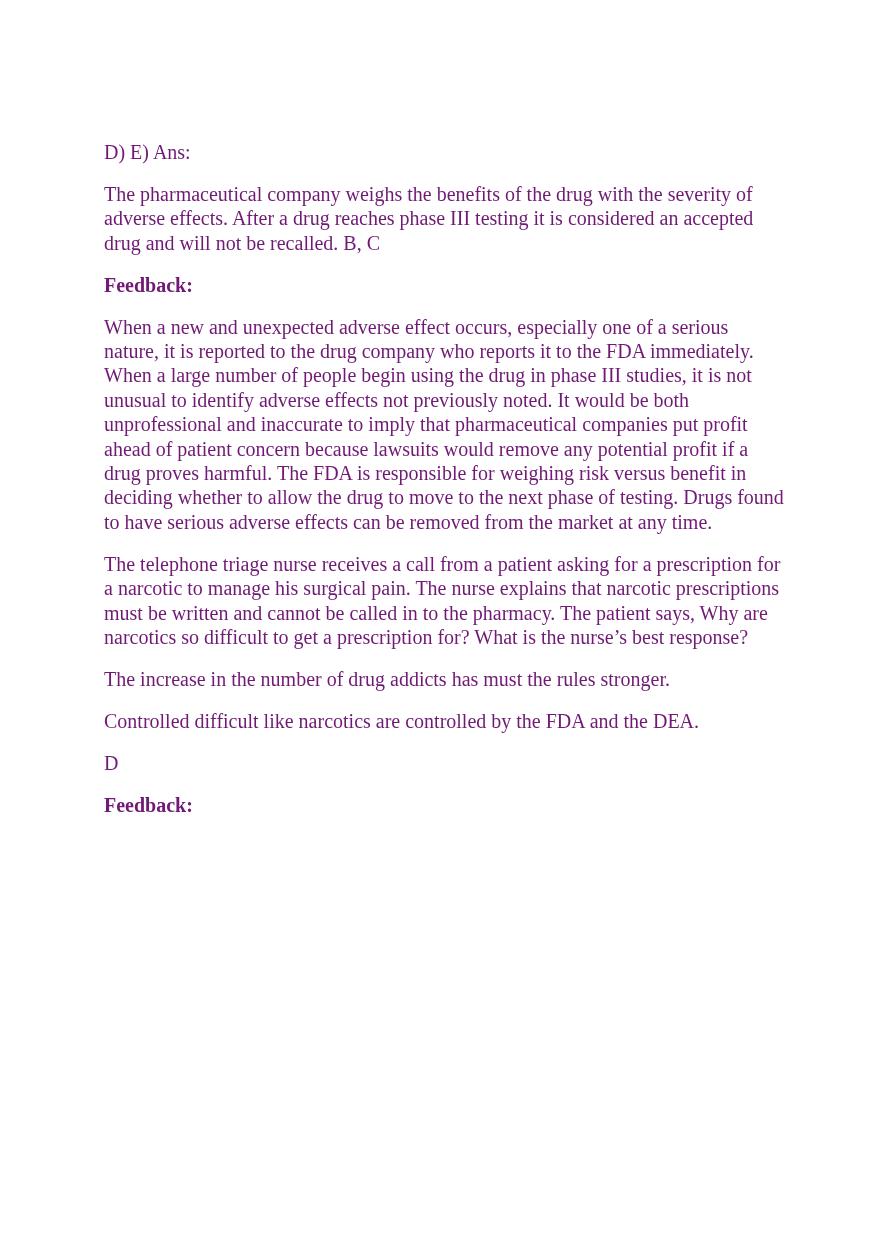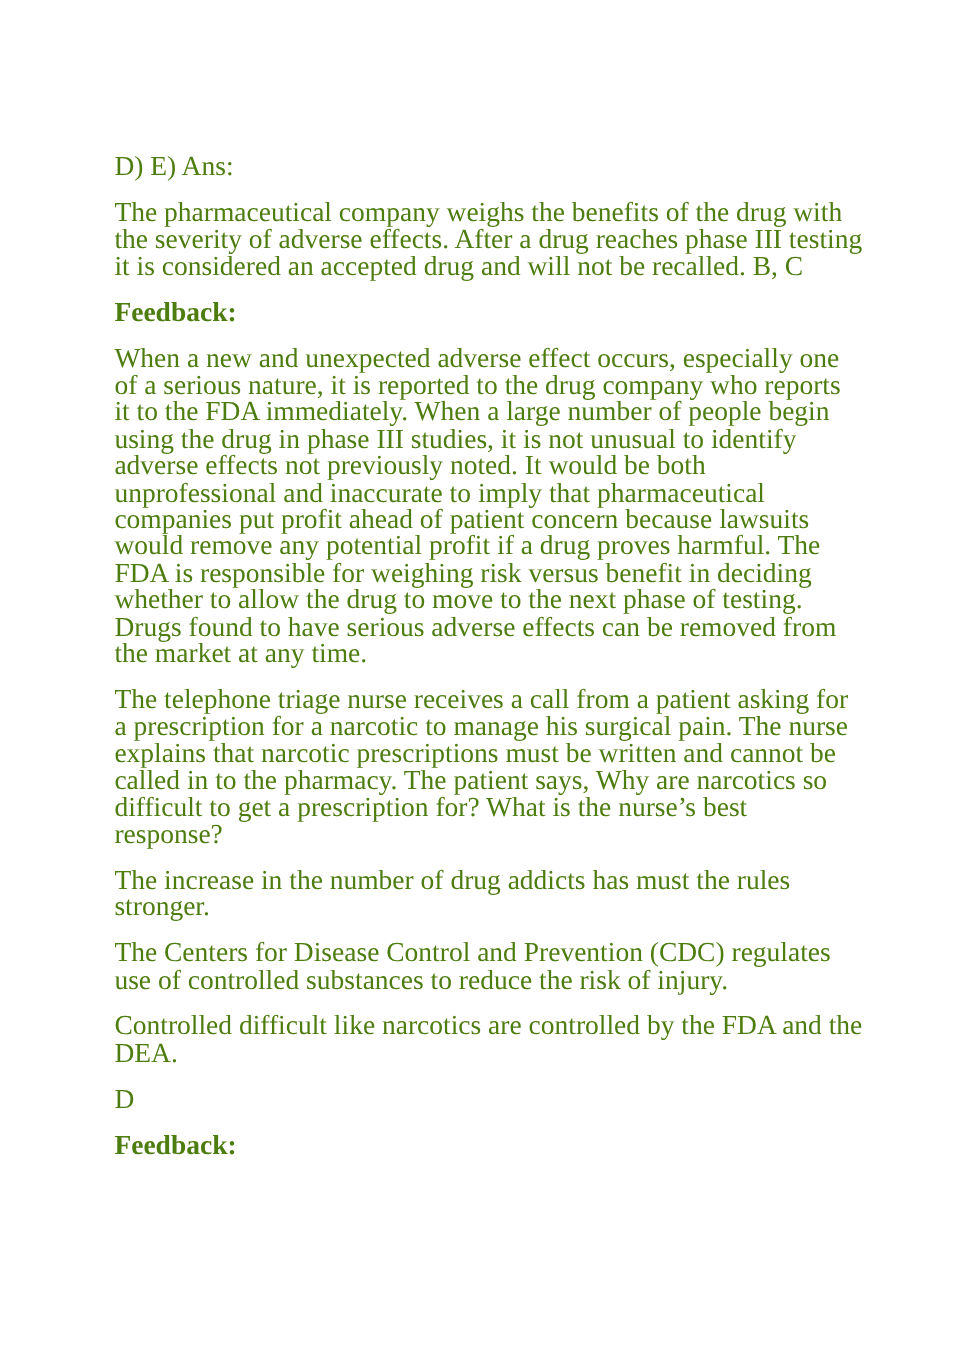--- a/index.html
+++ b/index.html
@@ -1,31 +1,30 @@
 <!DOCTYPE html>
 <html><head>
 <meta charset="utf-8">
 <style>
   html, body { margin: 0; padding: 0; background: #ffffff; }
   body { width: 880px; height: 1247px; position: relative; overflow: hidden; }
   .page {
     position: absolute; left: 104px; top: 140px; width: 680px;
-    font-family: "Liberation Serif", serif; font-size: 25px; line-height: 24.4px;
-    color: #4d7c0f;
+    font-family: "Liberation Serif", serif; font-size: 20px; line-height: 24.4px;
+    color: #701a75;
   }
   .p { margin: 0 0 17.5px 0; }
   .b { font-weight: bold; }
 </style>
 </head>
 <body>
 
 <div class="page">
   <p class="p">D) E) Ans:</p>
   <p class="p">The pharmaceutical company weighs the benefits of the drug with the severity of adverse effects. After a drug reaches phase III testing it is considered an accepted drug and will not be recalled. B, C</p>
   <p class="p b">Feedback:</p>
   <p class="p">When a new and unexpected adverse effect occurs, especially one of a serious nature, it is reported to the drug company who reports it to the FDA immediately. When a large number of people begin using the drug in phase III studies, it is not unusual to identify adverse effects not previously noted. It would be both unprofessional and inaccurate to imply that pharmaceutical companies put profit ahead of patient concern because lawsuits would remove any potential profit if a drug proves harmful. The FDA is responsible for weighing risk versus benefit in deciding whether to allow the drug to move to the next phase of testing. Drugs found to have serious adverse effects can be removed from the market at any time.</p>
   <p class="p">The telephone triage nurse receives a call from a patient asking for a prescription for a narcotic to manage his surgical pain. The nurse explains that narcotic prescriptions must be written and cannot be called in to the pharmacy. The patient says, Why are narcotics so difficult to get a prescription for? What is the nurse’s best response?</p>
   <p class="p">The increase in the number of drug addicts has must the rules stronger.</p>
-  <p class="p">The Centers for Disease Control and Prevention (CDC) regulates use of controlled substances to reduce the risk of injury.</p>
   <p class="p">Controlled difficult like narcotics are controlled by the FDA and the DEA.</p>
   <p class="p">D</p>
   <p class="p b">Feedback:</p>
 </div>
 
 </body></html>

